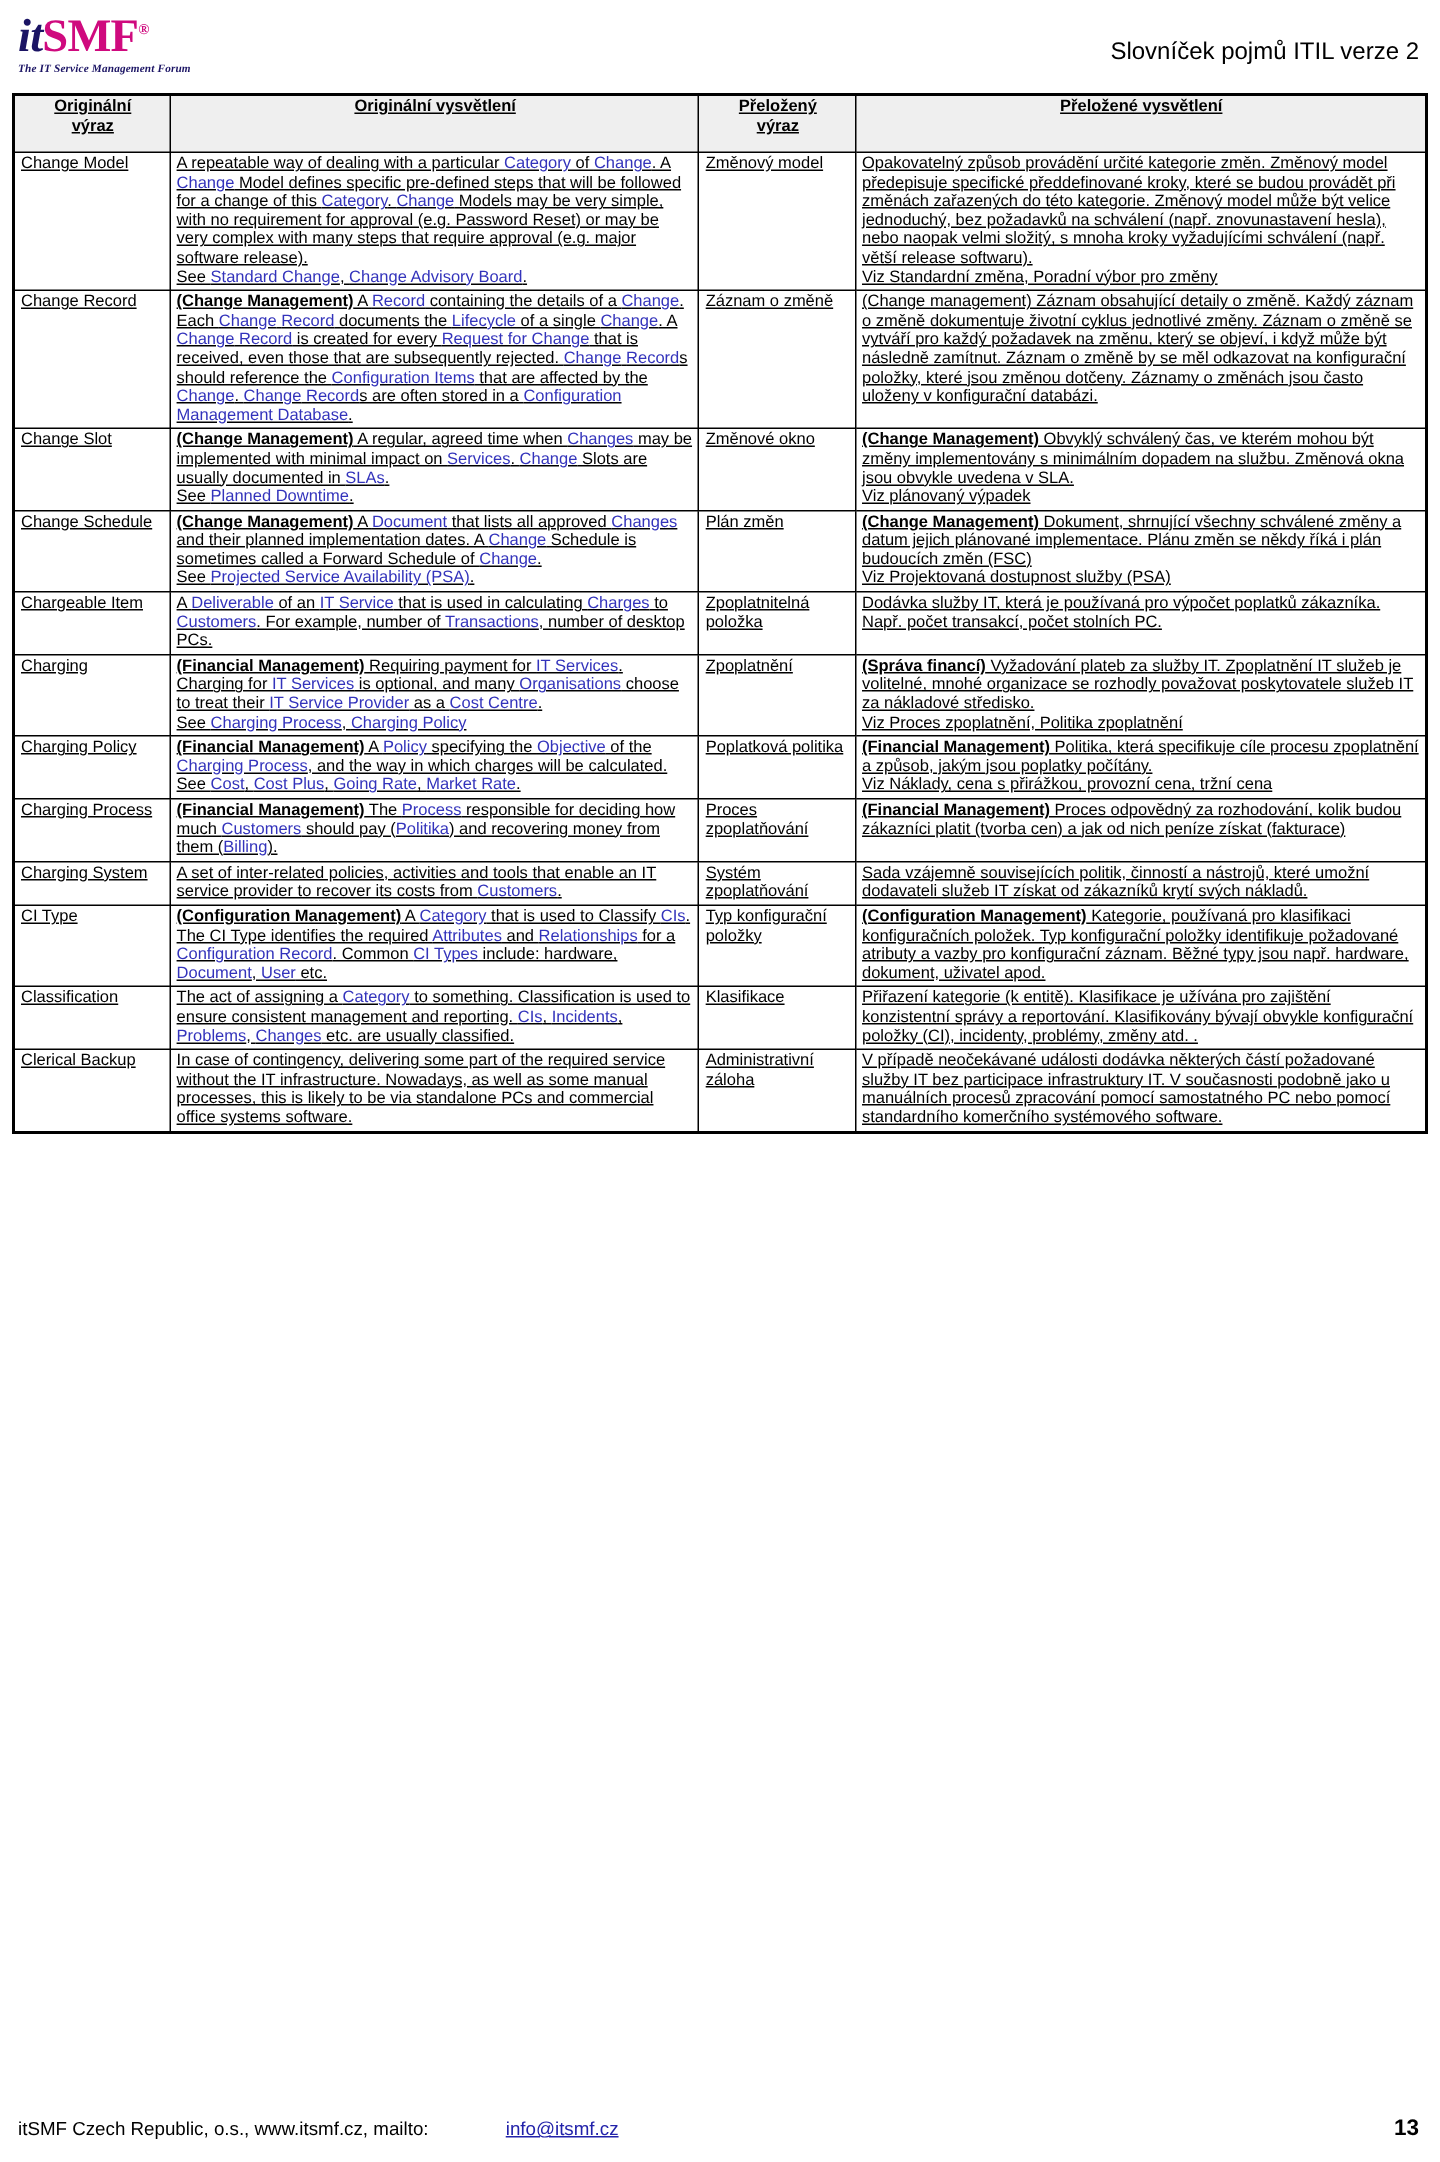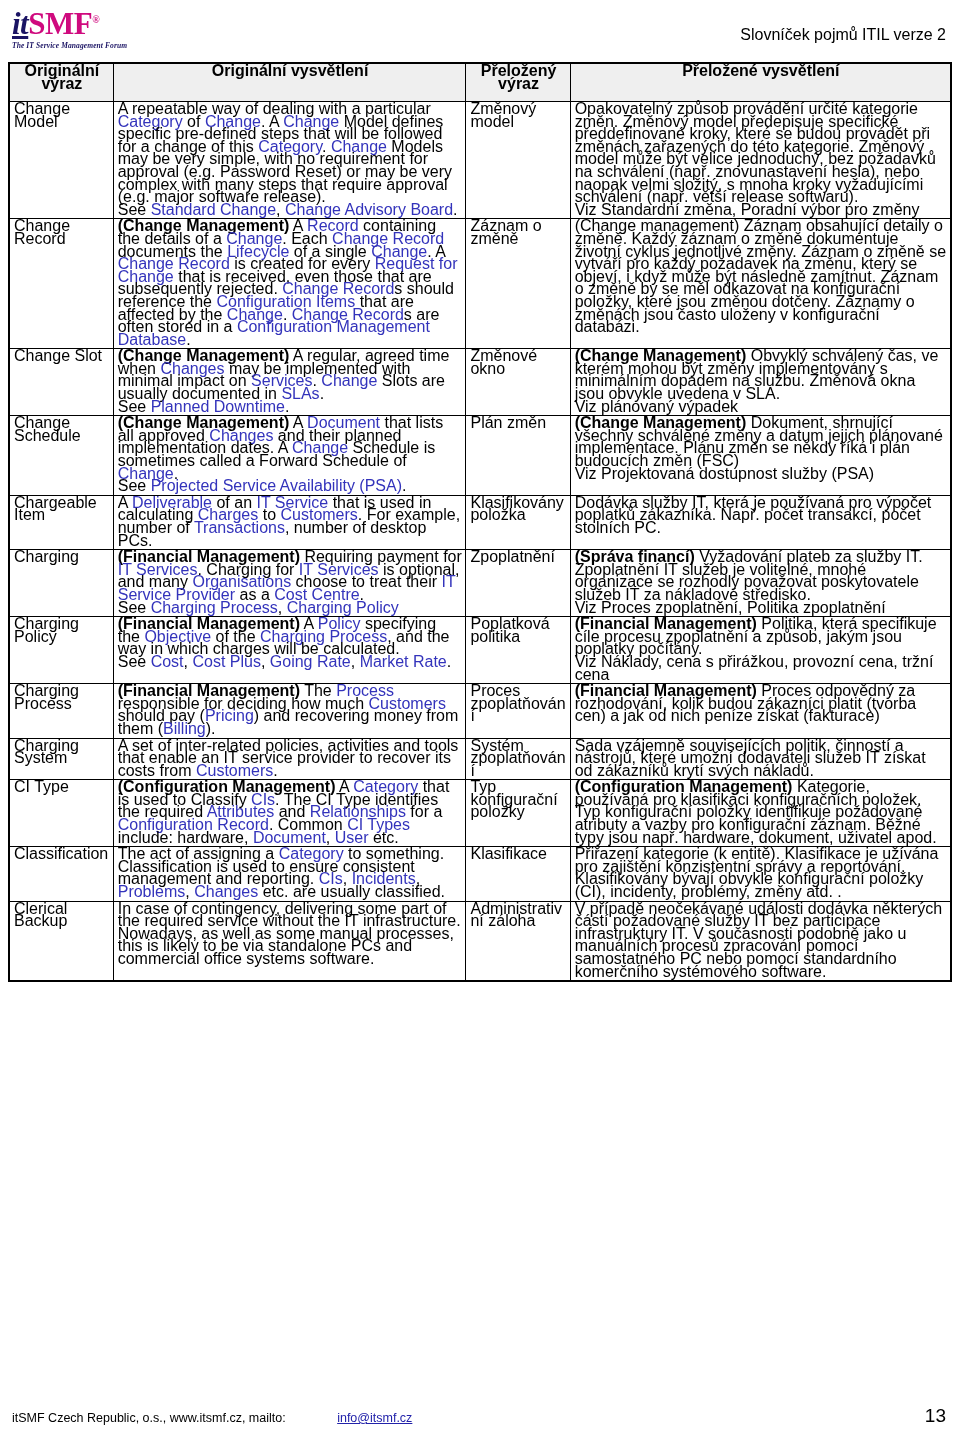--- a/index.html
+++ b/index.html
@@ -33,21 +33,20 @@
   .logo-word {
     font-family: "Liberation Serif", serif;
     font-size: 31px;
     font-weight: 700;
     letter-spacing: -0.5px;
     white-space: nowrap;
   }
   .logo-it {
     font-style: italic;
     color: #1b1464;
-    text-decoration: underline;
   }
   .logo-smf {
     color: #cf0a7e;
   }
   .logo-reg {
     font-size: 10px;
     vertical-align: super;
     color: #cf0a7e;
     font-weight: 700;
   }
@@ -78,22 +77,23 @@
   table.glossary {
     width: 944px;
     border-collapse: collapse;
     table-layout: fixed;
     border: 2px solid #000;
   }
   table.glossary td, table.glossary th {
     border: 1px solid #000;
     vertical-align: top;
     padding: 1px 3px 2px 4px;
-    font-size: 16px;
+    font-size: 11px;
     line-height: 12.6px;
+    text-decoration: underline;
   }
   thead th {
     background: #efefef;
     text-align: center;
     font-weight: 700;
     font-size: 13px;
     line-height: 16px;
     vertical-align: top;
     padding-top: 2px;
     height: 34px;
@@ -126,22 +126,22 @@
     justify-content: space-between;
     font-size: 12.5px;
   }
   .footer-left { white-space: nowrap; }
   .footer-mail {
     color: #2222aa;
     text-decoration: underline;
     margin-left: 48px;
   }
   .footer-page {
-    font-size: 19px;
-    font-weight: 400;
+    font-size: 15px;
+    font-weight: 700;
   }
 </style>
 </head>
 <body>
 
 <div class="page-header">
   <div class="logo">
     <div class="logo-word"><span class="logo-it">it</span><span class="logo-smf">SMF</span><span class="logo-reg">®</span></div>
     <div class="logo-tagline">The IT Service Management Forum</div>
   </div>
@@ -195,38 +195,38 @@
         </tr>
         <tr>
           <td class="term">Change Schedule</td>
           <td class="def"><span class="bld">(Change Management)</span> A <span class="lnk">Document</span> that lists all approved <span class="lnk">Changes</span> and their planned implementation dates. A <span class="lnk">Change</span> Schedule is sometimes called a Forward Schedule of <span class="lnk">Change</span>.<br>See <span class="lnk">Projected Service Availability (PSA)</span>.</td>
           <td class="cterm">Plán změn</td>
           <td class="cdef"><span class="bld">(Change Management)</span> Dokument, shrnující všechny schválené změny a datum jejich plánované implementace. Plánu změn se někdy říká  i plán budoucích změn (FSC)<br>Viz Projektovaná dostupnost služby (PSA)</td>
         </tr>
         <tr>
           <td class="term">Chargeable Item</td>
           <td class="def">A <span class="lnk">Deliverable</span> of an <span class="lnk">IT Service</span> that is used in calculating <span class="lnk">Charges</span> to <span class="lnk">Customers</span>. For example, number of <span class="lnk">Transactions</span>, number of desktop PCs.</td>
-          <td class="cterm">Klasifikovány položka</td>
+          <td class="cterm">Zpoplatnitelná položka</td>
           <td class="cdef">Dodávka služby IT, která je používaná pro výpočet poplatků zákazníka. Např. počet transakcí, počet stolních PC.</td>
         </tr>
         <tr>
           <td class="term">Charging</td>
           <td class="def"><span class="bld">(Financial Management)</span> Requiring payment for <span class="lnk">IT Services</span>. Charging for <span class="lnk">IT Services</span> is optional, and many <span class="lnk">Organisations</span> choose to treat their <span class="lnk">IT Service Provider</span> as a <span class="lnk">Cost Centre</span>.<br>See <span class="lnk">Charging Process</span>, <span class="lnk">Charging Policy</span></td>
           <td class="cterm">Zpoplatnění</td>
           <td class="cdef"><span class="bld">(Správa financí)</span> Vyžadování plateb za služby IT. Zpoplatnění IT služeb je volitelné, mnohé organizace se rozhodly považovat  poskytovatele služeb IT za nákladové středisko.<br>Viz Proces zpoplatnění, Politika zpoplatnění</td>
         </tr>
         <tr>
           <td class="term">Charging Policy</td>
           <td class="def"><span class="bld">(Financial Management)</span> A <span class="lnk">Policy</span> specifying the <span class="lnk">Objective</span> of the <span class="lnk">Charging Process</span>, and the way in which charges will be calculated.<br>See <span class="lnk">Cost</span>, <span class="lnk">Cost Plus</span>, <span class="lnk">Going Rate</span>, <span class="lnk">Market Rate</span>.</td>
           <td class="cterm">Poplatková politika</td>
           <td class="cdef"><span class="bld">(Financial Management)</span> Politika, která specifikuje cíle procesu zpoplatnění a způsob, jakým jsou poplatky počítány.<br>Viz Náklady, cena s přirážkou, provozní cena, tržní cena</td>
         </tr>
         <tr>
           <td class="term">Charging Process</td>
-          <td class="def"><span class="bld">(Financial Management)</span> The <span class="lnk">Process</span> responsible for deciding how much <span class="lnk">Customers</span> should pay (<span class="lnk">Pricing</span>) and recovering money from them (<span class="lnk">Billing</span>).</td>
+          <td class="def"><span class="bld">(Financial Management)</span> The <span class="lnk">Process</span> responsible for deciding how much <span class="lnk">Customers</span> should pay (<span class="lnk">Politika</span>) and recovering money from them (<span class="lnk">Billing</span>).</td>
           <td class="cterm">Proces zpoplatňování</td>
           <td class="cdef"><span class="bld">(Financial Management)</span> Proces odpovědný za rozhodování, kolik budou zákazníci platit (tvorba cen) a  jak od nich peníze získat  (fakturace)</td>
         </tr>
         <tr>
           <td class="term">Charging System</td>
           <td class="def">A set of inter-related policies, activities and tools that enable an IT service provider to recover its costs from <span class="lnk">Customers</span>.</td>
           <td class="cterm">Systém zpoplatňování</td>
           <td class="cdef">Sada vzájemně souvisejících politik, činností a nástrojů, které umožní dodavateli služeb IT získat od zákazníků krytí svých nákladů.</td>
         </tr>
         <tr>

